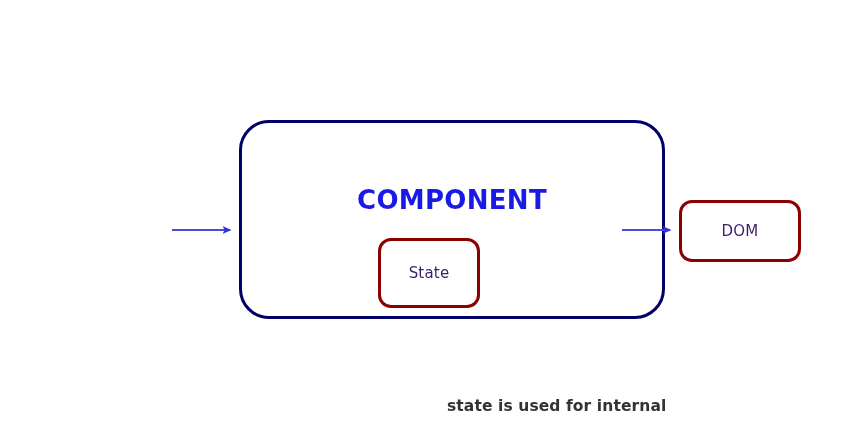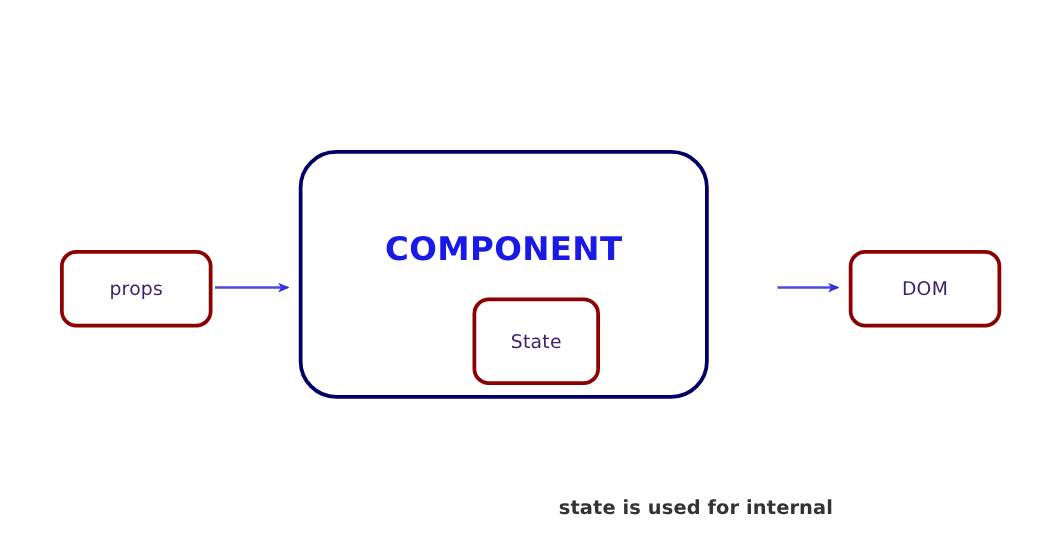--- a/index.html
+++ b/index.html
@@ -66,21 +66,21 @@
     width: 102px;
     height: 70px;
   }
 
   
   #component-node {
     position: absolute;
     box-sizing: border-box;
     left: 239px;
     top: 120px;
-    width: 328px;
+    width: 426px;
     height: 199px;
     background: #ffffff;
     border: 3.5px solid #000066;
     border-radius: 30px;
   }
 
   #component-title {
     position: absolute;
     left: 0;
     right: 0;
@@ -122,23 +122,20 @@
     white-space: pre;
     letter-spacing: 0.1px;
   }
   .caption-line { display: block; font-weight: bold; }
 </style>
 </head>
 <body>
 
 <div id="canvas">
 
-  <div id="props-node" class="node node-red">
-    <span class="node-label">props</span>
-  </div>
 
   <svg id="arrow-props-to-component" class="arrow-svg" viewBox="0 0 70 22">
     <defs>
       <marker id="ah1" markerWidth="9" markerHeight="9" refX="7.5" refY="4.5" orient="auto" markerUnits="userSpaceOnUse">
         <path d="M0,0.6 L9,4.5 L0,8.4 L2.3,4.5 Z" fill="#3333dd"></path>
       </marker>
     </defs>
     <line x1="2" y1="11" x2="60" y2="11" stroke="#4a4ae0" stroke-width="2" marker-end="url(#ah1)"></line>
   </svg>
 

